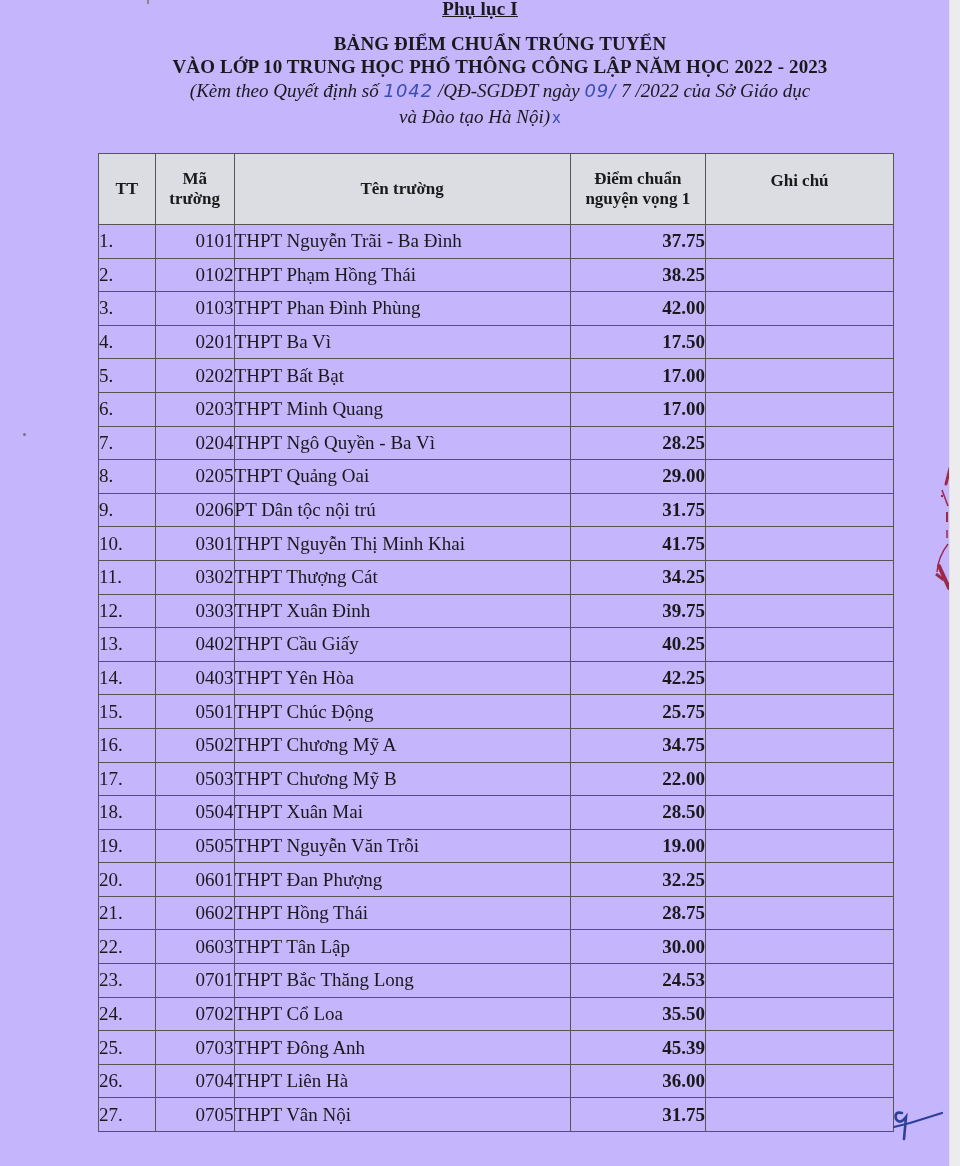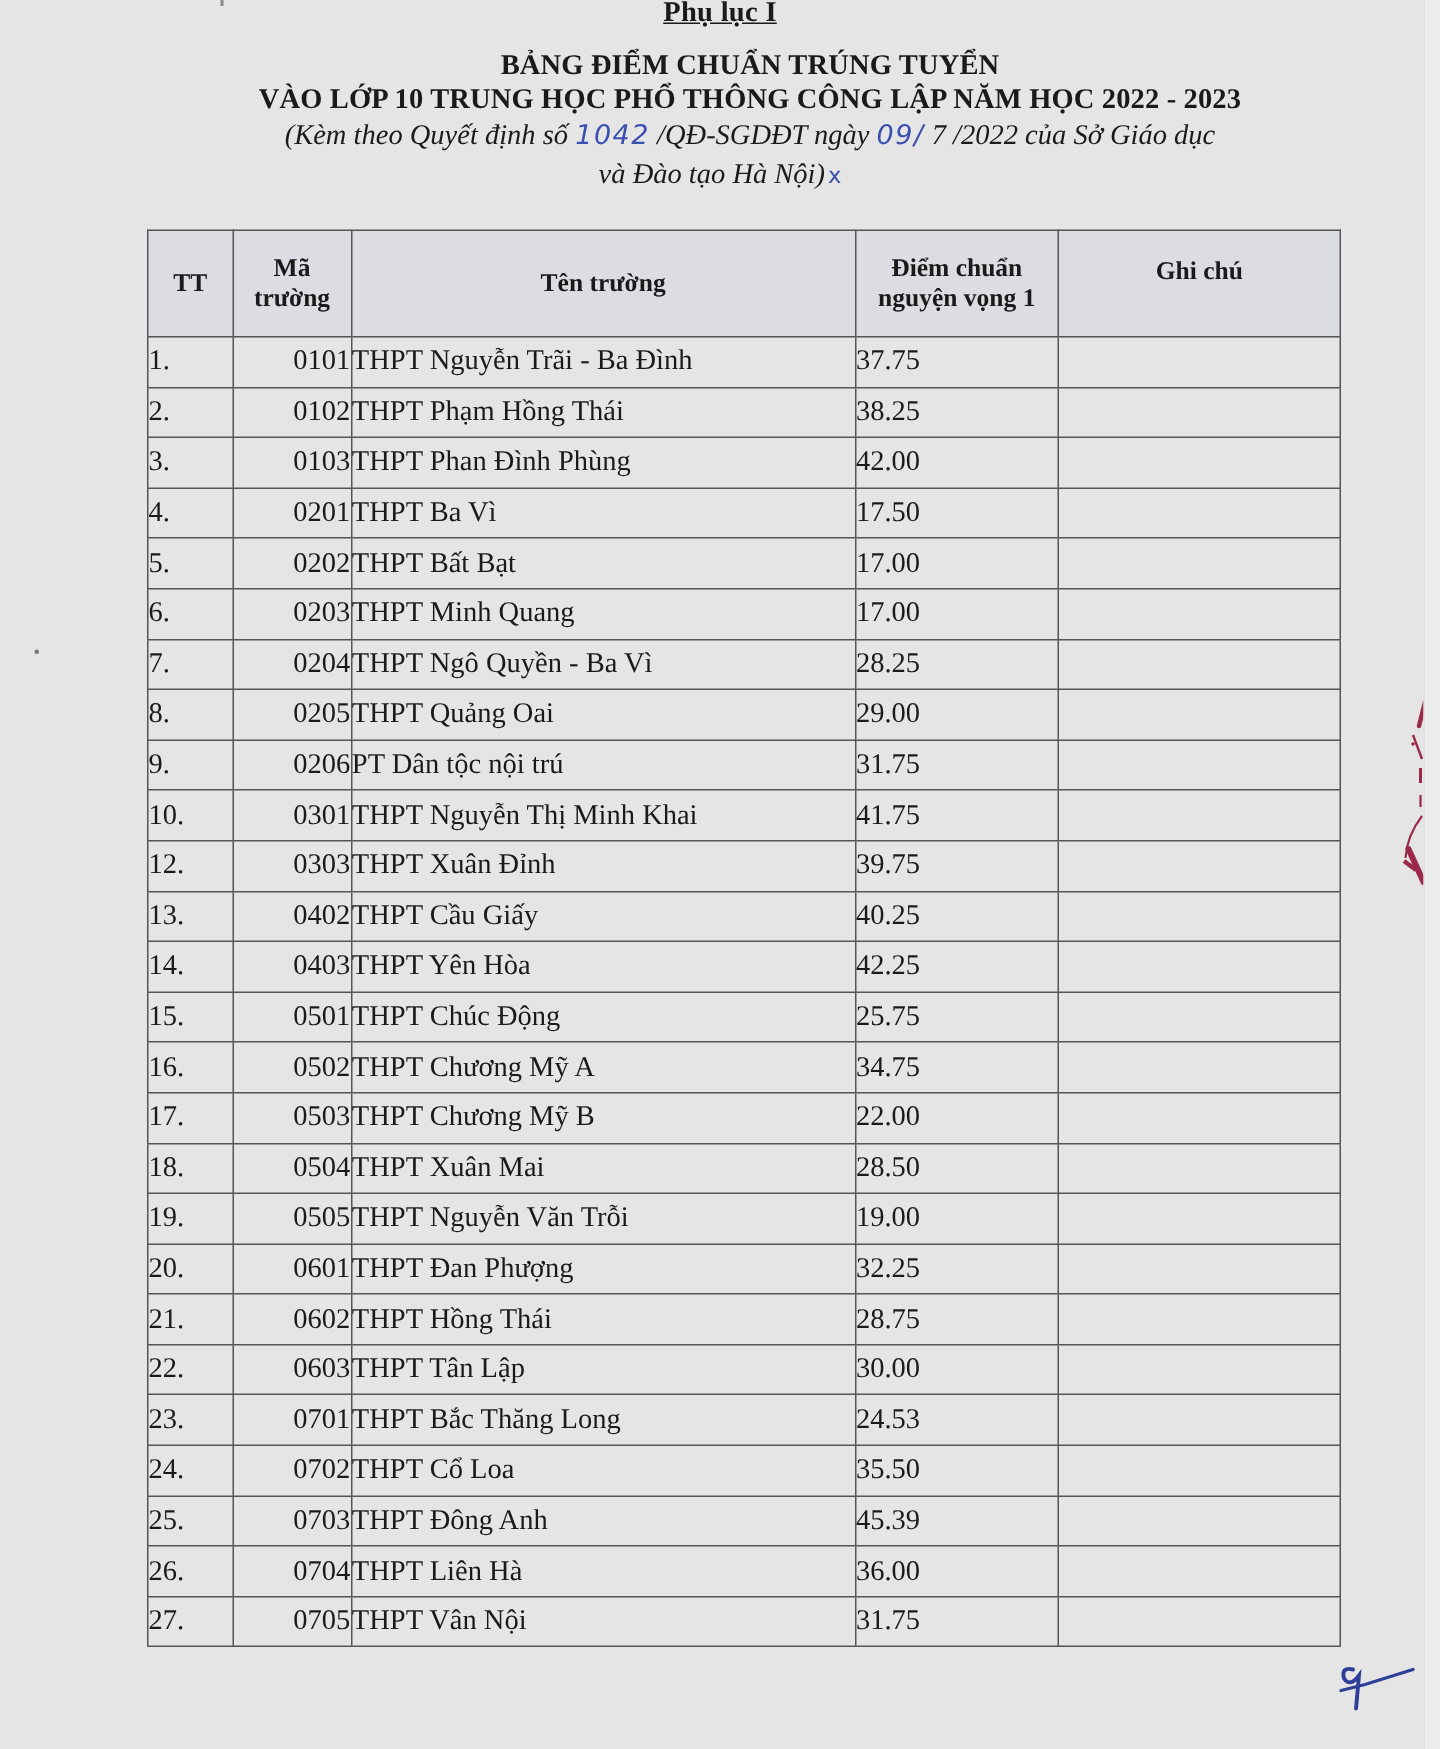--- a/index.html
+++ b/index.html
@@ -14,21 +14,21 @@
       overflow: hidden;
       font-family: "Liberation Serif", "DejaVu Serif", serif;
       color: #1a1a1a;
     }
     .page {
       position: absolute;
       left: 0;
       top: 0;
       width: 950px;
       height: 1166px;
-      background: #e5e5e5;
+      background: #c4b5fd;
     }
     .edge-strip {
       position: absolute;
       right: 0;
       top: 0;
       width: 10px;
       height: 1166px;
       background: #ececef;
       border-left: 1px solid #e0e0e4;
     }
@@ -103,21 +103,21 @@
     }
     table.scores thead th.ghi { vertical-align: top; padding-top: 17px; }
     .col-tt { width: 56px; }
     .col-ma { width: 78px; }
     .col-ten { width: 337px; }
     .col-diem { width: 135px; }
     .col-ghi { width: 188px; }
     td.tt { text-align: left; padding-left: 8px; }
     td.ma { text-align: right; }
     td.ten { text-align: left; padding-left: 8px; }
-    td.diem { text-align: left; font-weight: normal; }
+    td.diem { text-align: right; font-weight: bold; }
     .margin-stamp {
       position: absolute;
       left: 934px;
       top: 462px;
       width: 20px;
       height: 130px;
     }
     .page-mark {
       position: absolute;
       left: 890px;
@@ -242,20 +242,27 @@
           <td class="ghi"></td>
         </tr>
         <tr>
           <td class="tt">10.</td>
           <td class="ma">0301</td>
           <td class="ten">THPT Nguyễn Thị Minh Khai</td>
           <td class="diem">41.75</td>
           <td class="ghi"></td>
         </tr>
         <tr>
+          <td class="tt">11.</td>
+          <td class="ma">0302</td>
+          <td class="ten">THPT Thượng Cát</td>
+          <td class="diem">34.25</td>
+          <td class="ghi"></td>
+        </tr>
+        <tr>
           <td class="tt">12.</td>
           <td class="ma">0303</td>
           <td class="ten">THPT Xuân Đỉnh</td>
           <td class="diem">39.75</td>
           <td class="ghi"></td>
         </tr>
         <tr>
           <td class="tt">13.</td>
           <td class="ma">0402</td>
           <td class="ten">THPT Cầu Giấy</td>

